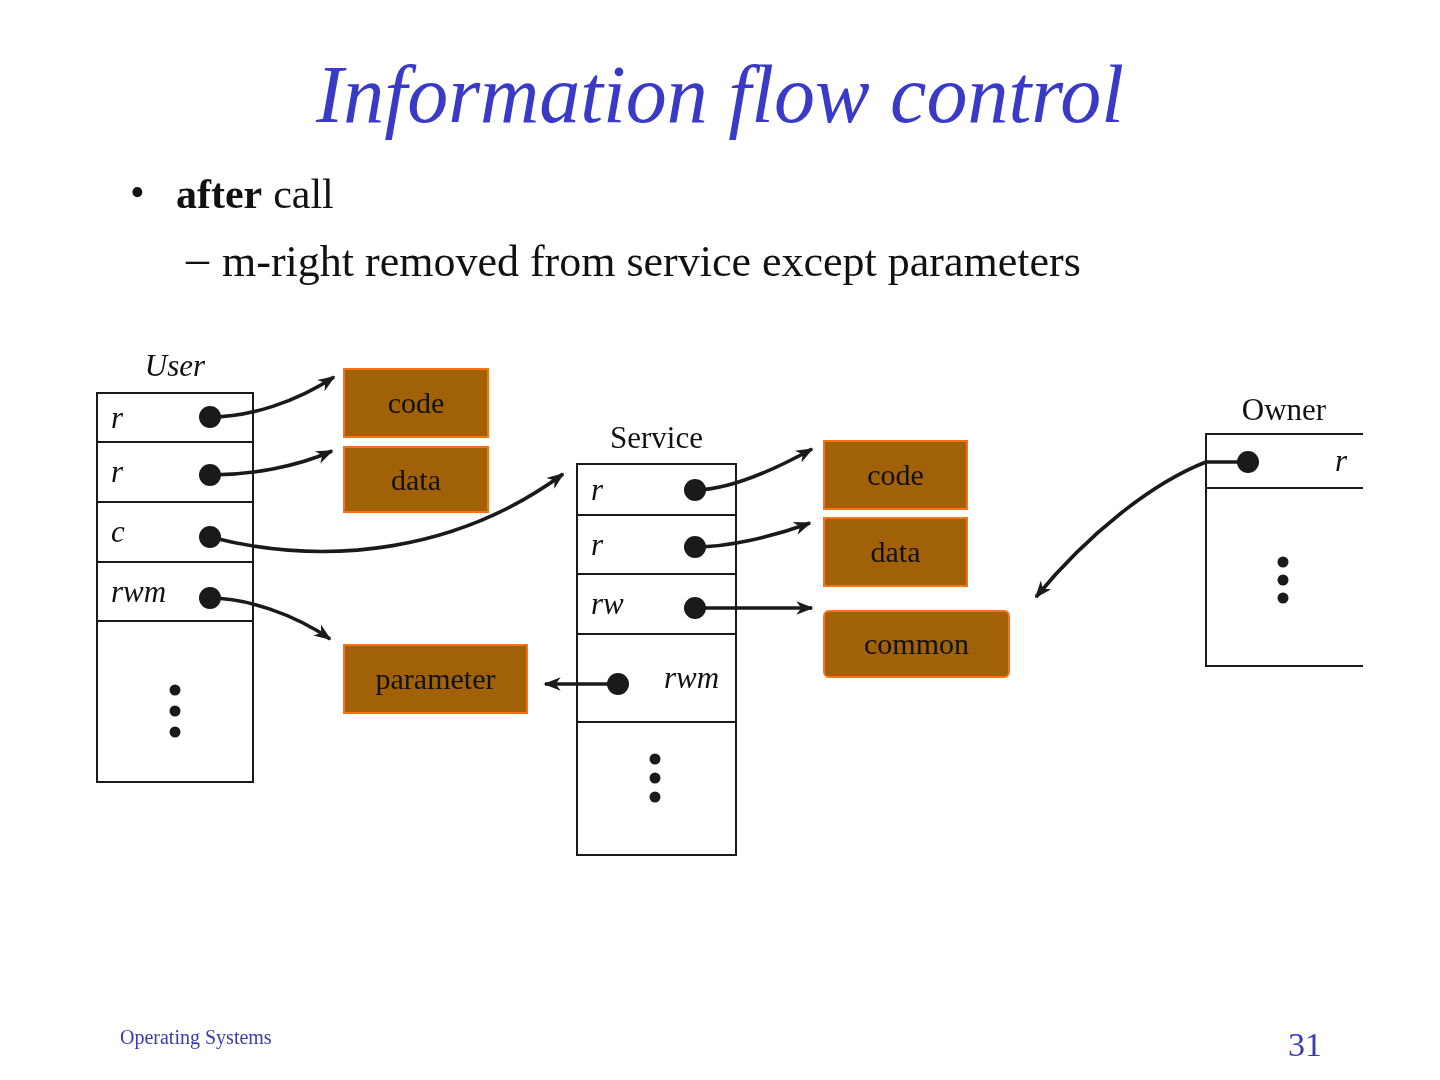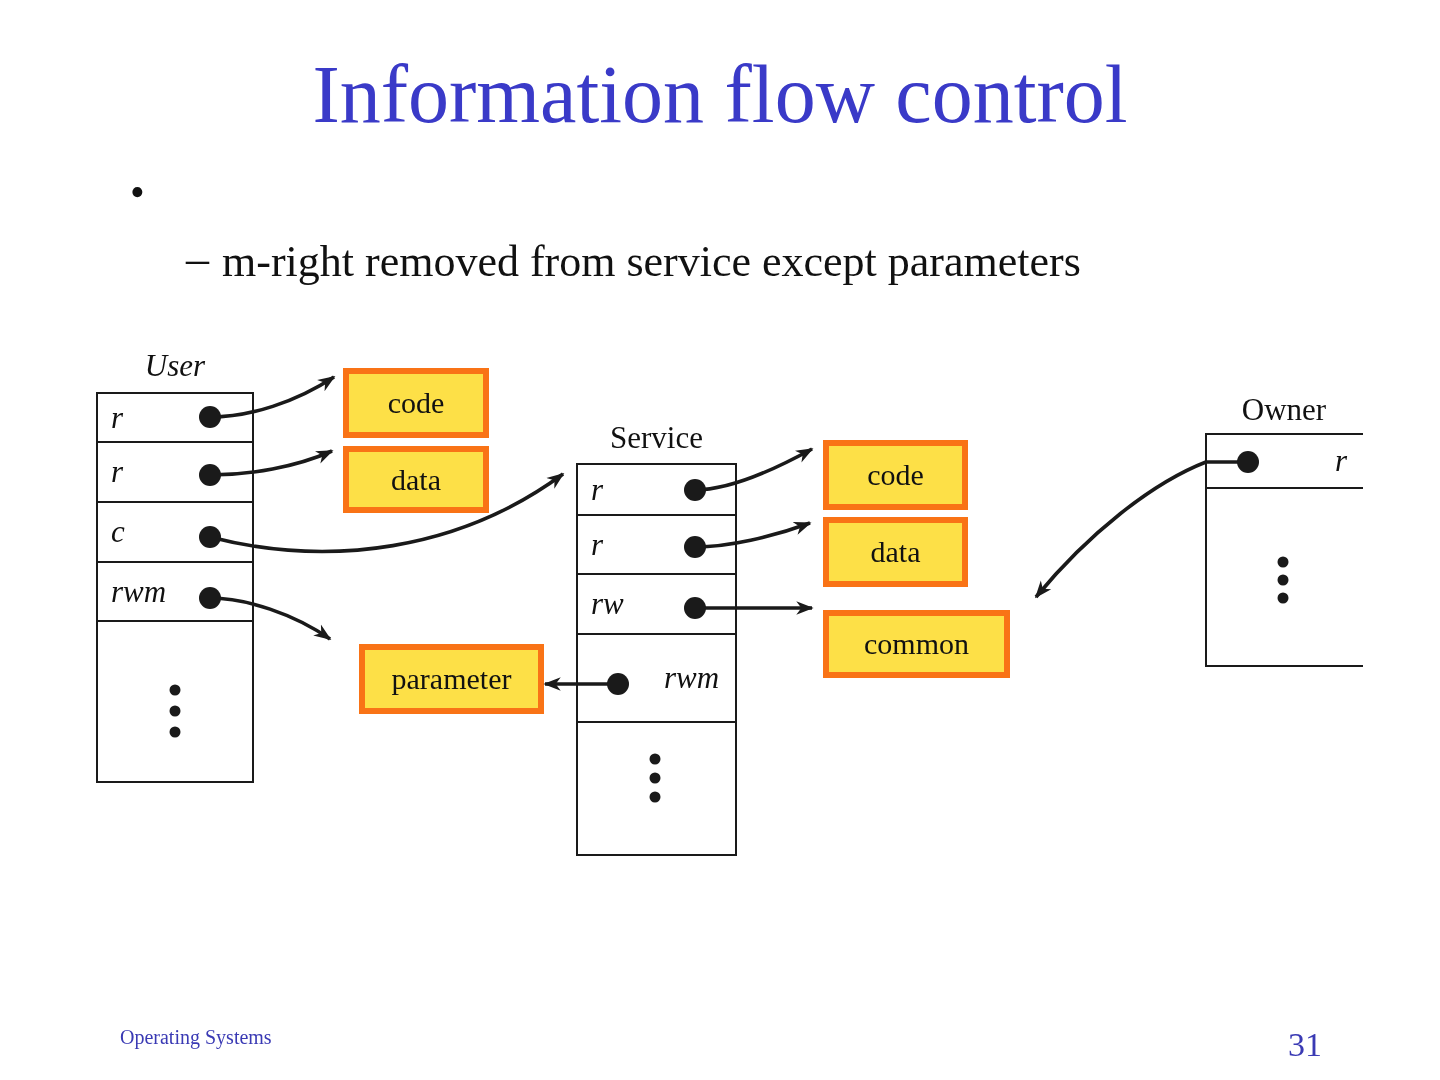--- a/index.html
+++ b/index.html
@@ -2,21 +2,21 @@
 <html><head>
 <meta charset="utf-8">
 <style>
   html,body { margin:0; padding:0; background:#fff; }
   .slide {
     position:relative; width:1440px; height:1080px; background:#ffffff;
     font-family:"Liberation Serif", serif; color:#111; overflow:hidden;
   }
   .title {
     position:absolute; top:52px; left:0; width:100%; text-align:center;
-    font-size:82px; line-height:1.05; color:#3a3ac8; font-weight:400;
+    font-size:82px; line-height:1.05; color:#3a3ac8; font-weight:400;font-style:italic;
   }
   .bullet-glyph { position:absolute; left:130px; top:168px; font-size:42px; }
   .bullet-text  { position:absolute; left:176px; top:170px; font-size:42px; }
   .bullet-text .b { font-weight:bold; }
   .bullet-text .r { margin-left:0.26em; }
   .sub-dash { position:absolute; left:186px; top:232px; font-size:46px; }
   .sub-text { position:absolute; left:222px; top:236px; font-size:44px; }
 
   .tlabel { position:absolute; font-size:31px; text-align:center; }
 
@@ -28,37 +28,40 @@
   .captable .trow:last-child { border-bottom:none; flex:1; }
   .rowlabel {
     position:absolute; left:13px; top:50%; transform:translateY(-50%);
     font-style:italic; font-size:31px;
   }
   .rowlabel.mid   { left:86px; }
   .rowlabel.right { left:auto; right:16px; }
   .owner-table { border-right:none; }
 
   .mbox {
-    position:absolute; box-sizing:border-box; border:6px solid #f97316; background:#fde047;
+    position:absolute; box-sizing:border-box; border:2px solid #f97316; background:#a16207;
     display:flex; align-items:center; justify-content:center; font-size:30px;
   }
 
   .overlay { position:absolute; left:0; top:0; pointer-events:none; }
 
   .footer-left { position:absolute; left:120px; top:1026px; font-size:20px; color:#3a3ab4; }
   .footer-page { position:absolute; left:1288px; top:1026px; font-size:34px; color:#3a3ab4; }
 </style>
 </head>
 <body>
 
 <div class="slide">
 
   <div class="title">Information flow control</div>
 
   <div class="bullet-glyph">•</div>
+  <div class="bullet-text">
+    <span class="b">after</span><span class="r">call</span>
+  </div>
   <div class="sub-dash">–</div>
   <div class="sub-text">m-right removed from service except parameters</div>
 
   <div class="tlabel" style="left:96px; top:348px; width:158px;font-style:italic;">User</div>
   <div class="tlabel" style="left:576px; top:420px; width:161px;">Service</div>
   <div class="tlabel" style="left:1205px; top:392px; width:158px;">Owner</div>
 
   <div class="captable" style="left:96px; top:392px; width:158px; height:391px;">
     <div class="trow" style="flex:0 0 49px;">
       <span class="rowlabel">r</span>
@@ -93,24 +96,24 @@
 
   <div class="captable owner-table" style="left:1205px; top:433px; width:158px; height:234px;">
     <div class="trow" style="flex:0 0 54px;">
       <span class="rowlabel right">r</span>
     </div>
     <div class="trow"></div>
   </div>
 
   <div class="mbox" style="left:343px; top:368px; width:146px; height:70px;">code</div>
   <div class="mbox" style="left:343px; top:446px; width:146px; height:67px;">data</div>
-  <div class="mbox" style="left:343px; top:644px; width:185px; height:70px;margin-left:16px;">parameter</div>
+  <div class="mbox" style="left:343px; top:644px; width:185px; height:70px;">parameter</div>
   <div class="mbox" style="left:823px; top:440px; width:145px; height:70px;">code</div>
   <div class="mbox" style="left:823px; top:517px; width:145px; height:70px;">data</div>
-  <div class="mbox" style="left:823px; top:610px; width:187px; height:68px;">common</div>
+  <div class="mbox" style="left:823px; top:610px; width:187px; height:68px;border-radius:6px;">common</div>
 
   <svg class="overlay" width="1440" height="1080" viewBox="0 0 1440 1080">
     <defs>
       <marker id="ah" viewBox="0 0 12 10" refX="10.5" refY="5" markerWidth="5" markerHeight="4.4" orient="auto" markerUnits="strokeWidth">
         <path d="M0,0.5 L11.6,5 L0,9.5 L3.4,5 Z" fill="#1a1a1a"></path>
       </marker>
     </defs>
     <g fill="none" stroke="#1a1a1a" stroke-width="3.6">
       <path d="M 210 417 C 250 417, 296 402, 334 377" marker-end="url(#ah)"></path>
       <path d="M 210 475 C 250 475, 296 467, 332 451" marker-end="url(#ah)"></path>

